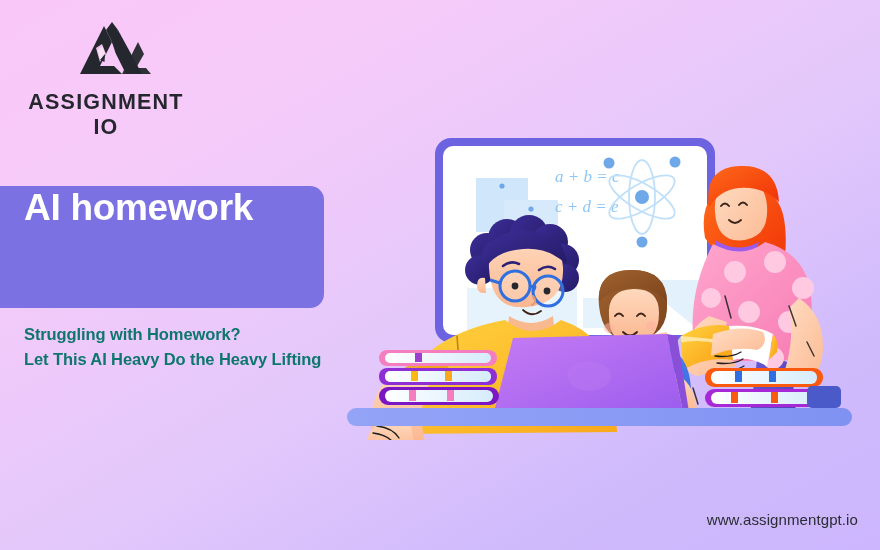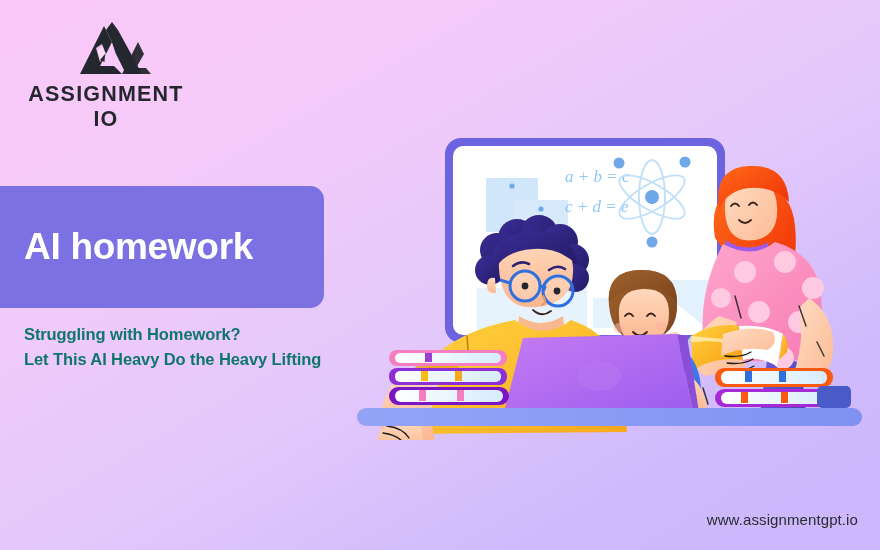--- a/index.html
+++ b/index.html
@@ -7,30 +7,30 @@
   body {
     font-family:"Liberation Sans", sans-serif;
     background: linear-gradient(150deg, #fac8f8 0%, #f6cbf9 22%, #e3c8fb 55%, #cfbafc 80%, #cdb6fd 100%);
     overflow:hidden; position:relative;
   }
 
   
   .logo-block { position:absolute; left:18px; top:20px; width:220px; }
   .logo-mark { width:100%; height:58px; display:block; }
   .logo-word {
-    margin-top:4px; text-align:center; width:176px;
+    margin-top:12px; text-align:center; width:176px;
     font-size:21.5px; font-weight:700; letter-spacing:1.2px;
     color:#25272e; font-family:"Liberation Sans", sans-serif;
   }
 
   
   .headline-banner {
     position:absolute; left:0; top:186px; width:324px; height:122px;
     background:#7c71e3; border-radius:0 14px 14px 0;
-    display:flex; flex-direction:column; justify-content:center;
+    display:flex; flex-direction:column; justify-content:space-between;
     padding-left:24px;
   }
   .headline-line {
     color:#ffffff; font-size:37px; font-weight:700;
     line-height:1.17; letter-spacing:-0.3px;
   }
 
   
   .subhead { position:absolute; left:24px; top:322px; width:420px; }
   .subhead-line {
@@ -38,21 +38,21 @@
     line-height:1.52; letter-spacing:-0.1px;
   }
 
   
   .site-url {
     position:absolute; right:22px; bottom:22px;
     font-size:15px; font-weight:400; color:#2a2c33; letter-spacing:0.1px;margin-top:38px;
   }
 
   
-  .illustration { position:absolute; left:347px; top:120px; width:525px; height:320px; }
+  .illustration { position:absolute; left:337px; top:120px; width:525px; height:320px; }
   .illustration svg { display:block; width:100%; height:100%; }
 </style>
 </head>
 <body>
 
 <div class="logo-block">
   <svg class="logo-mark" viewBox="0 0 220 58">
     <g fill="#25272e">
 
       <path d="M62 54 L86 6 L94 22 L82 46 L96 46 L104 54 Z"></path>

